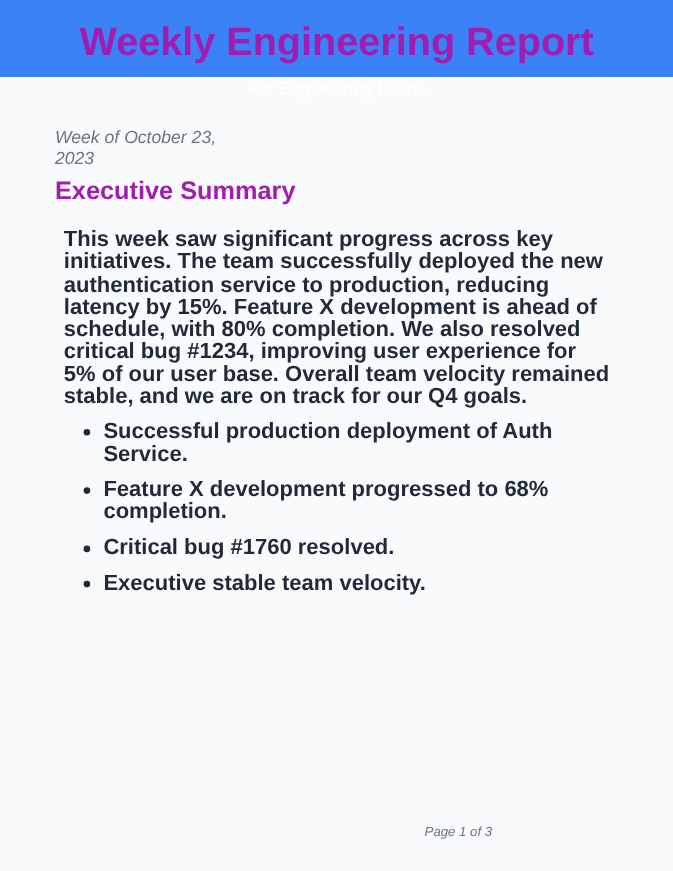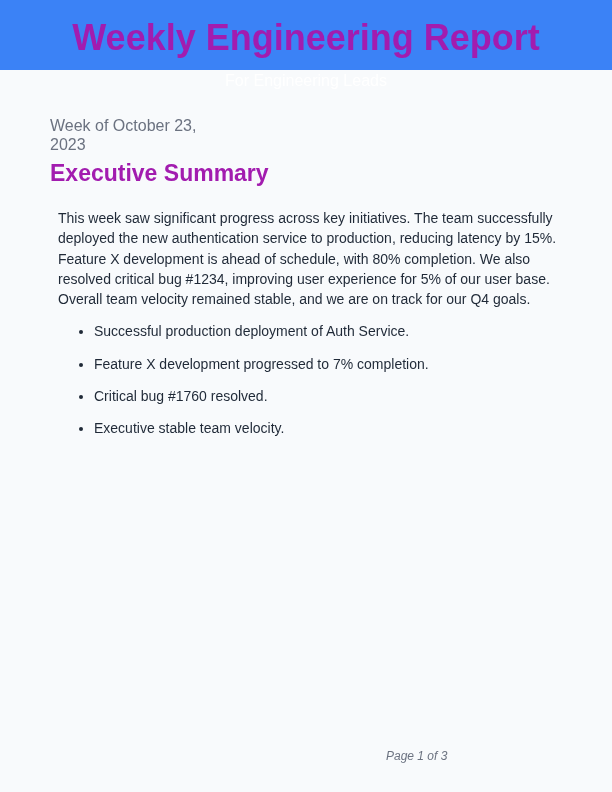--- a/index.html
+++ b/index.html
@@ -17,29 +17,29 @@
     position: absolute; left: 0; top: 16px; width: 612px;
     text-align: center; color: #a21caf; font-weight: bold;
     font-size: 36px; line-height: 44px;
   }
   .subtitle {
     position: absolute; left: 0; top: 71px; width: 612px;
     text-align: center; color: #ffffff; font-size: 16px; line-height: 20px;
   }
   .week {
     position: absolute; left: 50px; top: 116px; width: 170px;
-    color: #6b7280; font-size: 16px; line-height: 19px;
+    color: #6b7280; font-size: 16px; line-height: 19px; font-style: italic;
   }
   .section-title {
     position: absolute; left: 50px; top: 159px;
     color: #a21caf; font-weight: bold; font-size: 23px; line-height: 28px;
   }
   .summary {
     position: absolute; left: 58px; top: 208px; width: 500px;
-    color: #1f2937; font-size: 14px; line-height: 20.3px;
+    color: #1f2937; font-size: 20px; line-height: 20.3px; font-weight: bold;
   }
   .summary p { margin: 0; }
   .summary ul { margin: 0; padding-left: 24px; }
   .summary li { margin: 12px; }
   .page-num {
     position: absolute; left: 386px; top: 749px;
     color: #6b7280; font-size: 12px; line-height: 15px; font-style: italic;
   }
 </style>
 </head>
@@ -50,19 +50,19 @@
 <div class="subtitle">For Engineering Leads</div>
 
 <div class="week">Week of October 23, 2023</div>
 
 <div class="section-title">Executive Summary</div>
 
 <div class="summary">
   <p>This week saw significant progress across key initiatives. The team successfully deployed the new authentication service to production, reducing latency by 15%. Feature X development is ahead of schedule, with 80% completion. We also resolved critical bug #1234, improving user experience for 5% of our user base. Overall team velocity remained stable, and we are on track for our Q4 goals.</p>
   <ul>
     <li>Successful production deployment of Auth Service.</li>
-    <li>Feature X development progressed to 7% completion.</li>
+    <li>Feature X development progressed to 68% completion.</li>
     <li>Critical bug #1760 resolved.</li>
     <li>Executive stable team velocity.</li>
   </ul>
 </div>
 
 <div class="page-num">Page 1 of 3</div>
 
 </body></html>

